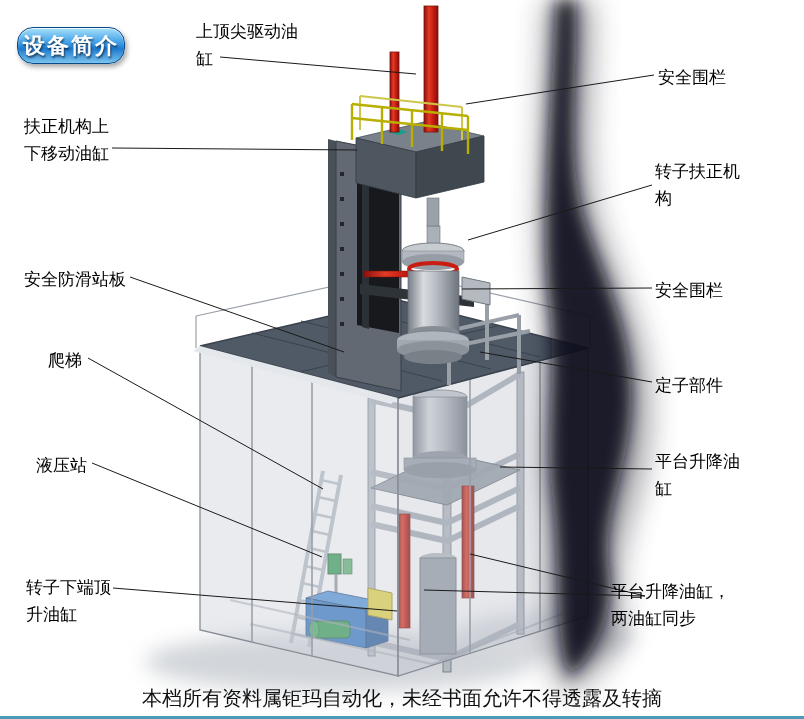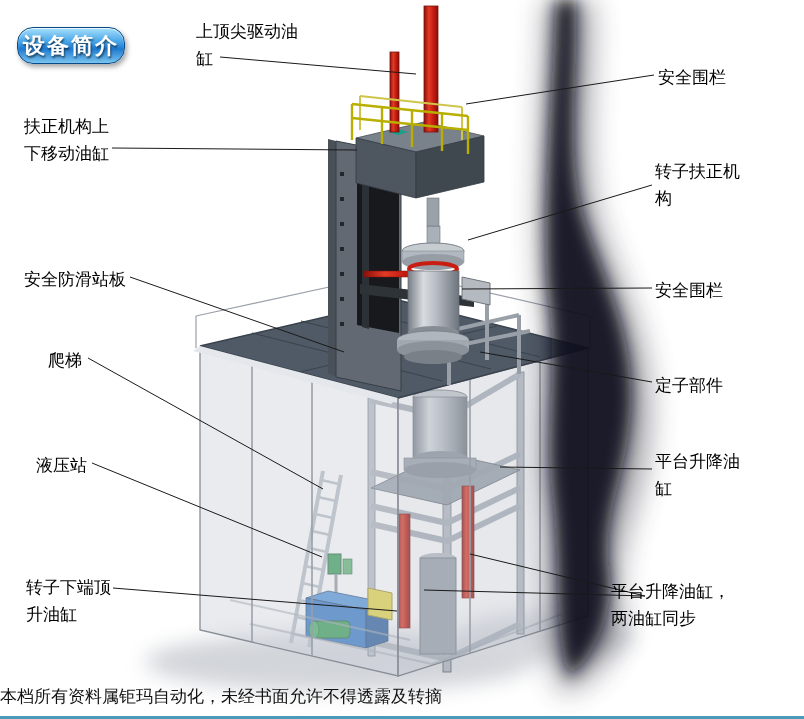--- a/index.html
+++ b/index.html
@@ -17,21 +17,21 @@
     color: #fff; font-weight: bold; font-size: 22px; letter-spacing: 2px;
     display: flex; align-items: center; justify-content: center;
     text-shadow: 1px 2px 2px rgba(0,0,0,.55);
     box-shadow: 2px 3px 5px rgba(0,0,0,.35), inset 0 1px 1px rgba(255,255,255,.8);
     font-family: "Liberation Sans", sans-serif;
   }
   .lbl { position: absolute; font-size: 17px; line-height: 1.6; color: #000; }
   .nowrap { white-space: nowrap; }
   .footer {
     position: absolute; left: 0; top: 685px; width: 804px;
-    text-align: left; font-size: 17px; color: #111;
+    text-align: center; font-size: 20px; color: #111;
   }
   .bottom-rule {
     position: absolute; left: 0; bottom: 0; width: 804px; height: 3px;
     background: var(--bottom-rule-teal, #4a9ab8);
   }
   .s-red { stroke: var(--cylinder-red, #c81d10); }
 </style>
 </head>
 <body>
 

